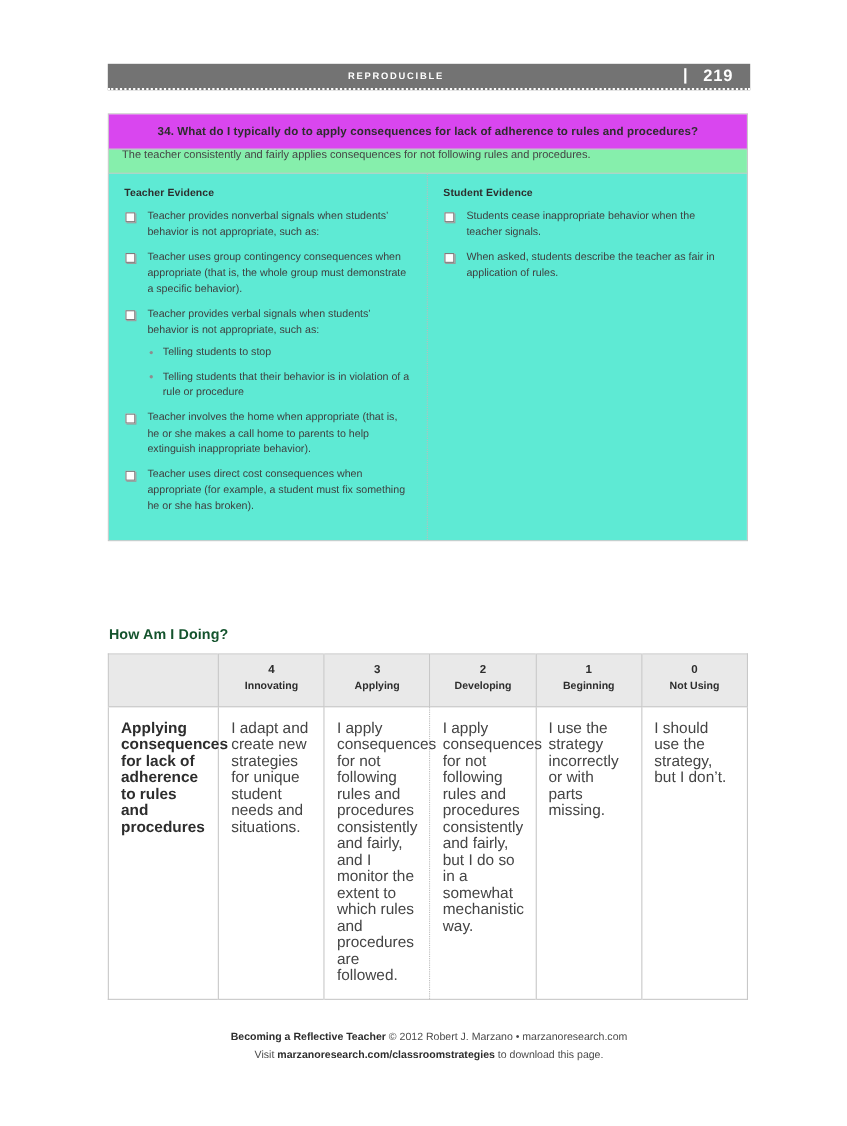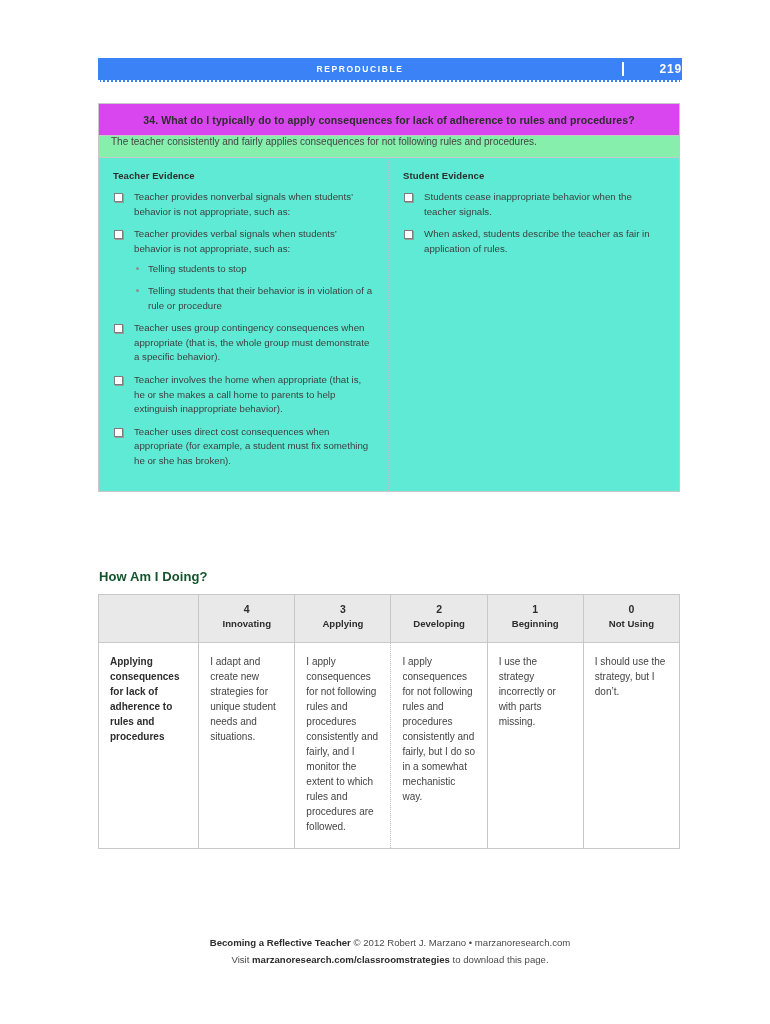--- a/index.html
+++ b/index.html
@@ -22,42 +22,42 @@
     width: 584px;
   }
 
   
   .rep-header {
     position: absolute;
     left: 0;
     top: 58px;
     width: 584px;
     height: 22px;
-    background: #3b82f6;
+    background: #737373;
     border-bottom: 2px dotted #ffffff;
     display: flex;
     align-items: center;
   }
   .rep-label {
     flex: 1;
     text-align: center;
     font-size: 8.5px;
     font-weight: bold;
     letter-spacing: 1.6px;
     color: #ffffff;
   }
   .rep-divider {
     width: 2px;
     height: 14px;
     background: #ffffff;
   }
   .rep-page {
     width: 58px;
-    text-align: right;
-    font-size: 12px;
+    text-align: center;
+    font-size: 15px;
     font-weight: bold;
     letter-spacing: 0.8px;
     color: #ffffff;
   }
 
   
   .qbox {
     position: absolute;
     left: 0;
     top: 103px;
@@ -187,21 +187,21 @@
     line-height: 14px;
   }
   table.rubric thead th .score {
     display: block;
     font-size: 10.5px;
     margin-bottom: 1px;
   }
   table.rubric tbody td {
     background: #ffffff;
     padding: 11px 9px 14px 11px;
-    font-size: 10px;
+    font-size: 14px;
     line-height: 15px;
     color: #444444;
     height: 170px;
   }
   table.rubric tbody td.rowlabel {
     font-weight: bold;
     color: #2d2d2d;
   }
   .col-label { width: 100px; }
   .col-score { width: 96px; }
@@ -232,25 +232,25 @@
   </div>
 
   <div class="qbox">
     <div class="qtitle">34. What do I typically do to apply consequences for lack of adherence to rules and procedures?</div>
     <div class="qdesc">The teacher consistently and fairly applies consequences for not following rules and procedures.</div>
     <div class="evidence">
       <div class="evcol left">
         <div class="evhead">Teacher Evidence</div>
         <ul class="checks" id="teacher-list">
             <li><span class="cbox"></span><span>Teacher provides nonverbal signals when students’ behavior is not appropriate, such as:</span></li>
+            <li><span class="cbox"></span><span>Teacher uses group contingency consequences when appropriate (that is, the whole group must demonstrate a specific behavior).</span></li>
             <li><span class="cbox"></span><span>Teacher provides verbal signals when students’ behavior is not appropriate, such as:</span><ul class="subs">
                 <li><span class="dot"></span><span>Telling students to stop</span></li>
                 <li><span class="dot"></span><span>Telling students that their behavior is in violation of a rule or procedure</span></li>
               </ul></li>
-            <li><span class="cbox"></span><span>Teacher uses group contingency consequences when appropriate (that is, the whole group must demonstrate a specific behavior).</span></li>
             <li><span class="cbox"></span><span>Teacher involves the home when appropriate (that is, he or she makes a call home to parents to help extinguish inappropriate behavior).</span></li>
             <li><span class="cbox"></span><span>Teacher uses direct cost consequences when appropriate (for example, a student must fix something he or she has broken).</span></li>
           </ul>
       </div>
       <div class="evcol">
         <div class="evhead">Student Evidence</div>
         <ul class="checks" id="student-list">
             <li><span class="cbox"></span><span>Students cease inappropriate behavior when the teacher signals.</span></li>
             <li><span class="cbox"></span></li>
             <li><span class="cbox"></span><span>When asked, students describe the teacher as fair in application of rules.</span></li>

